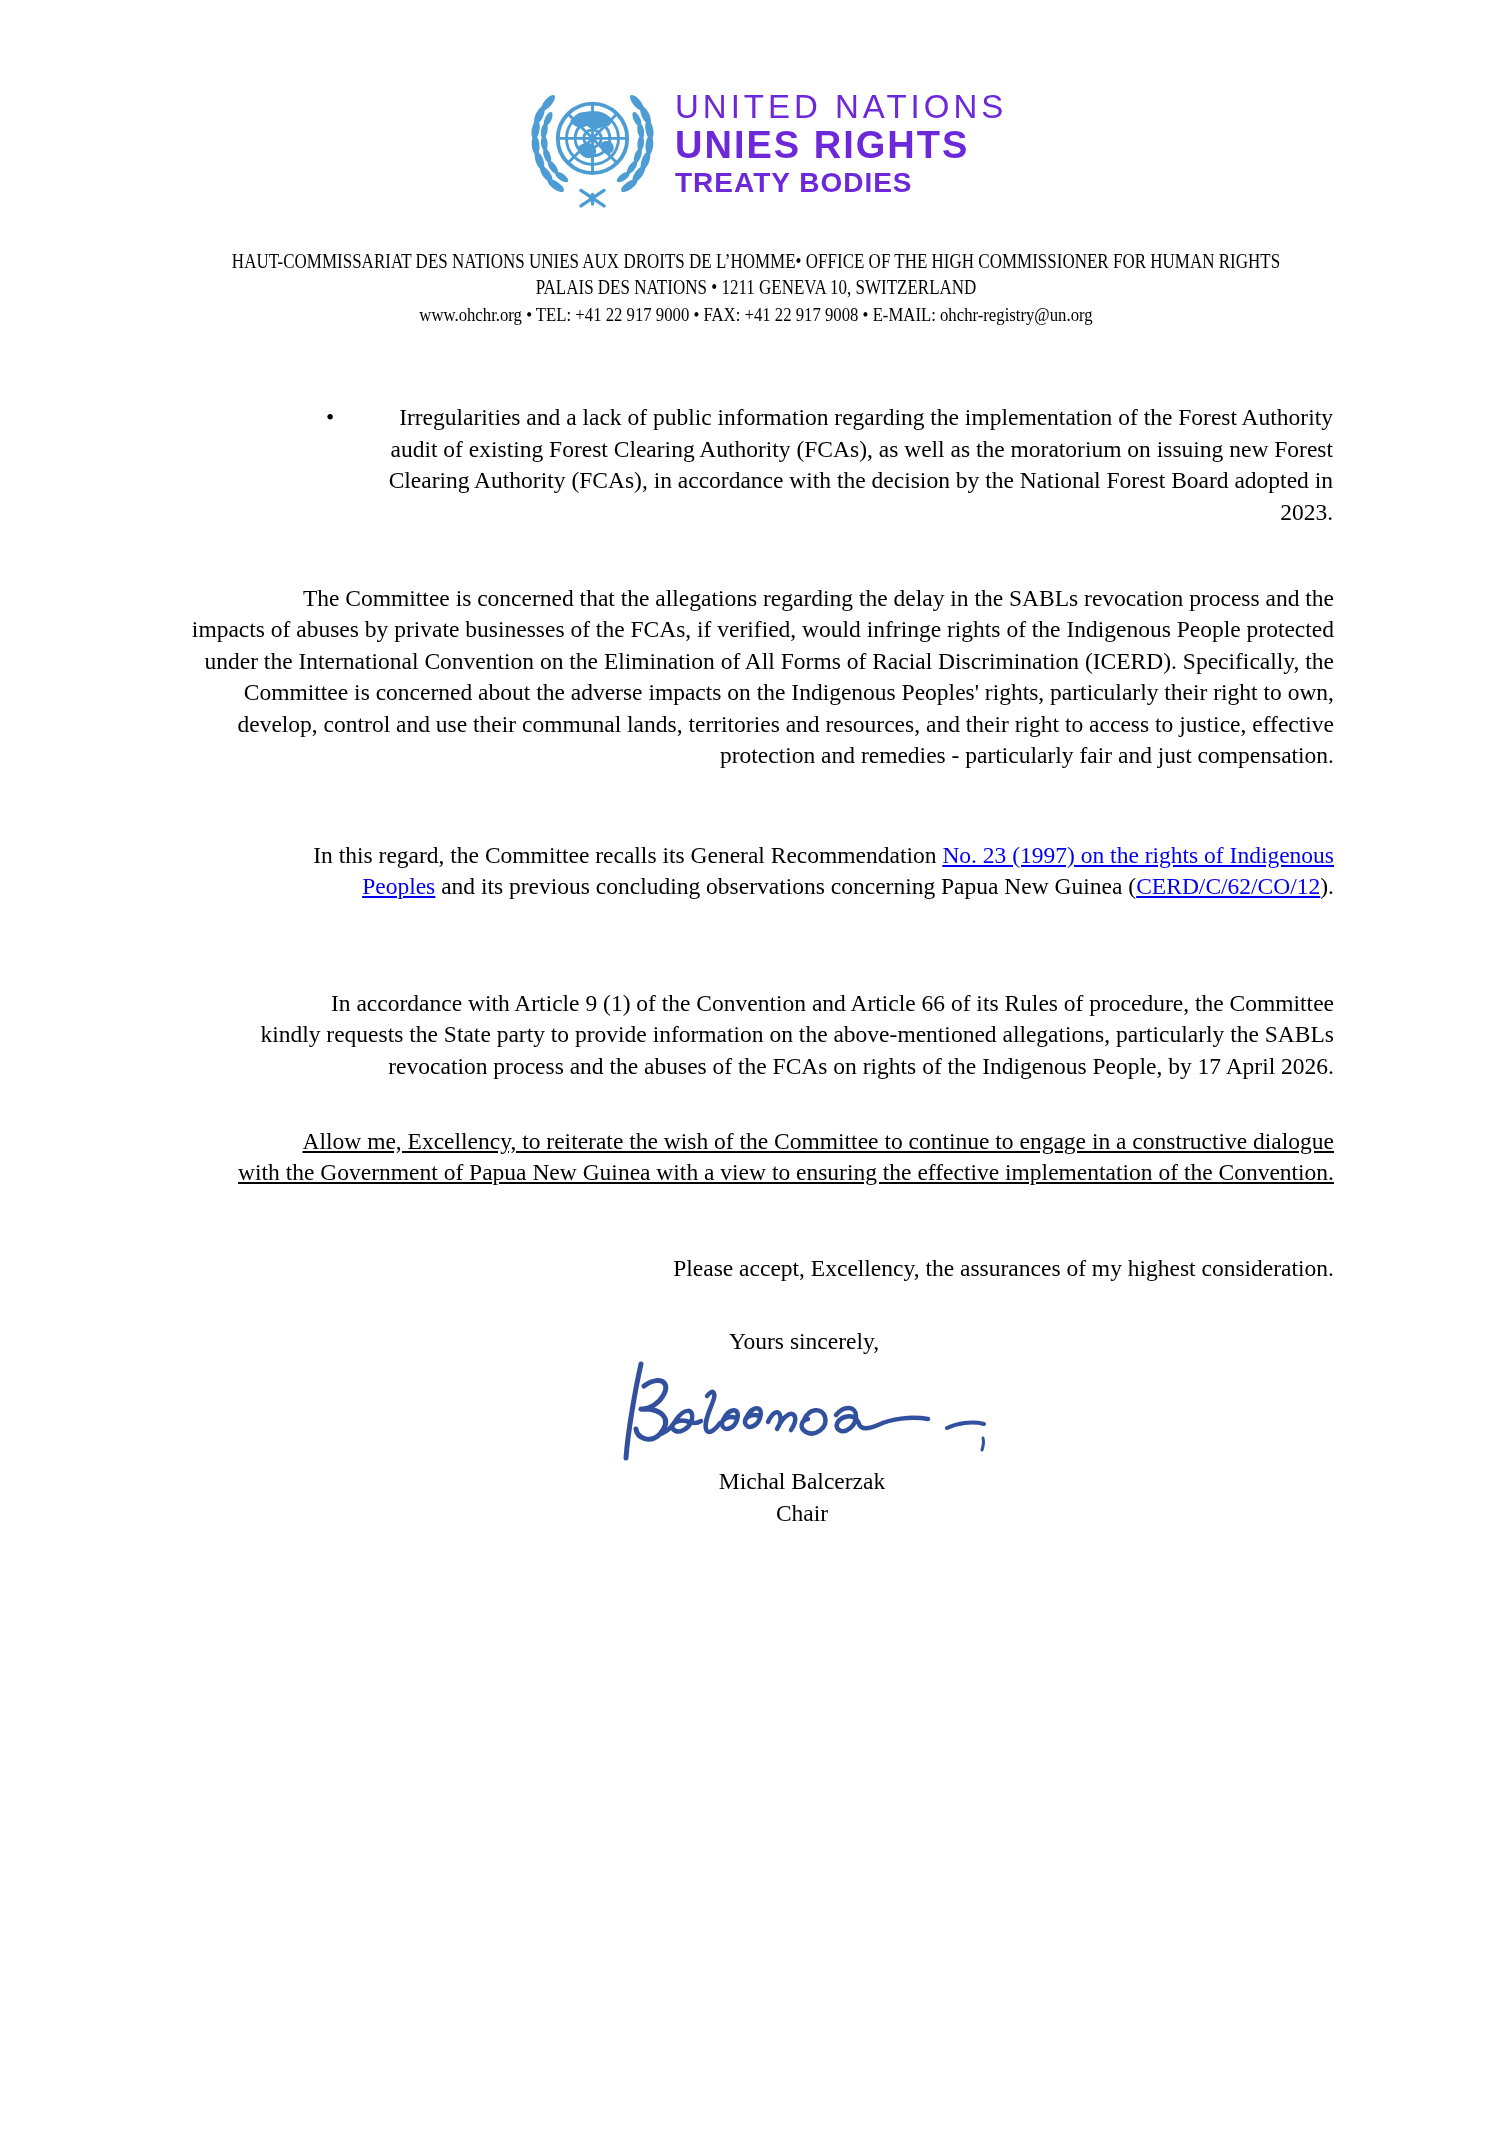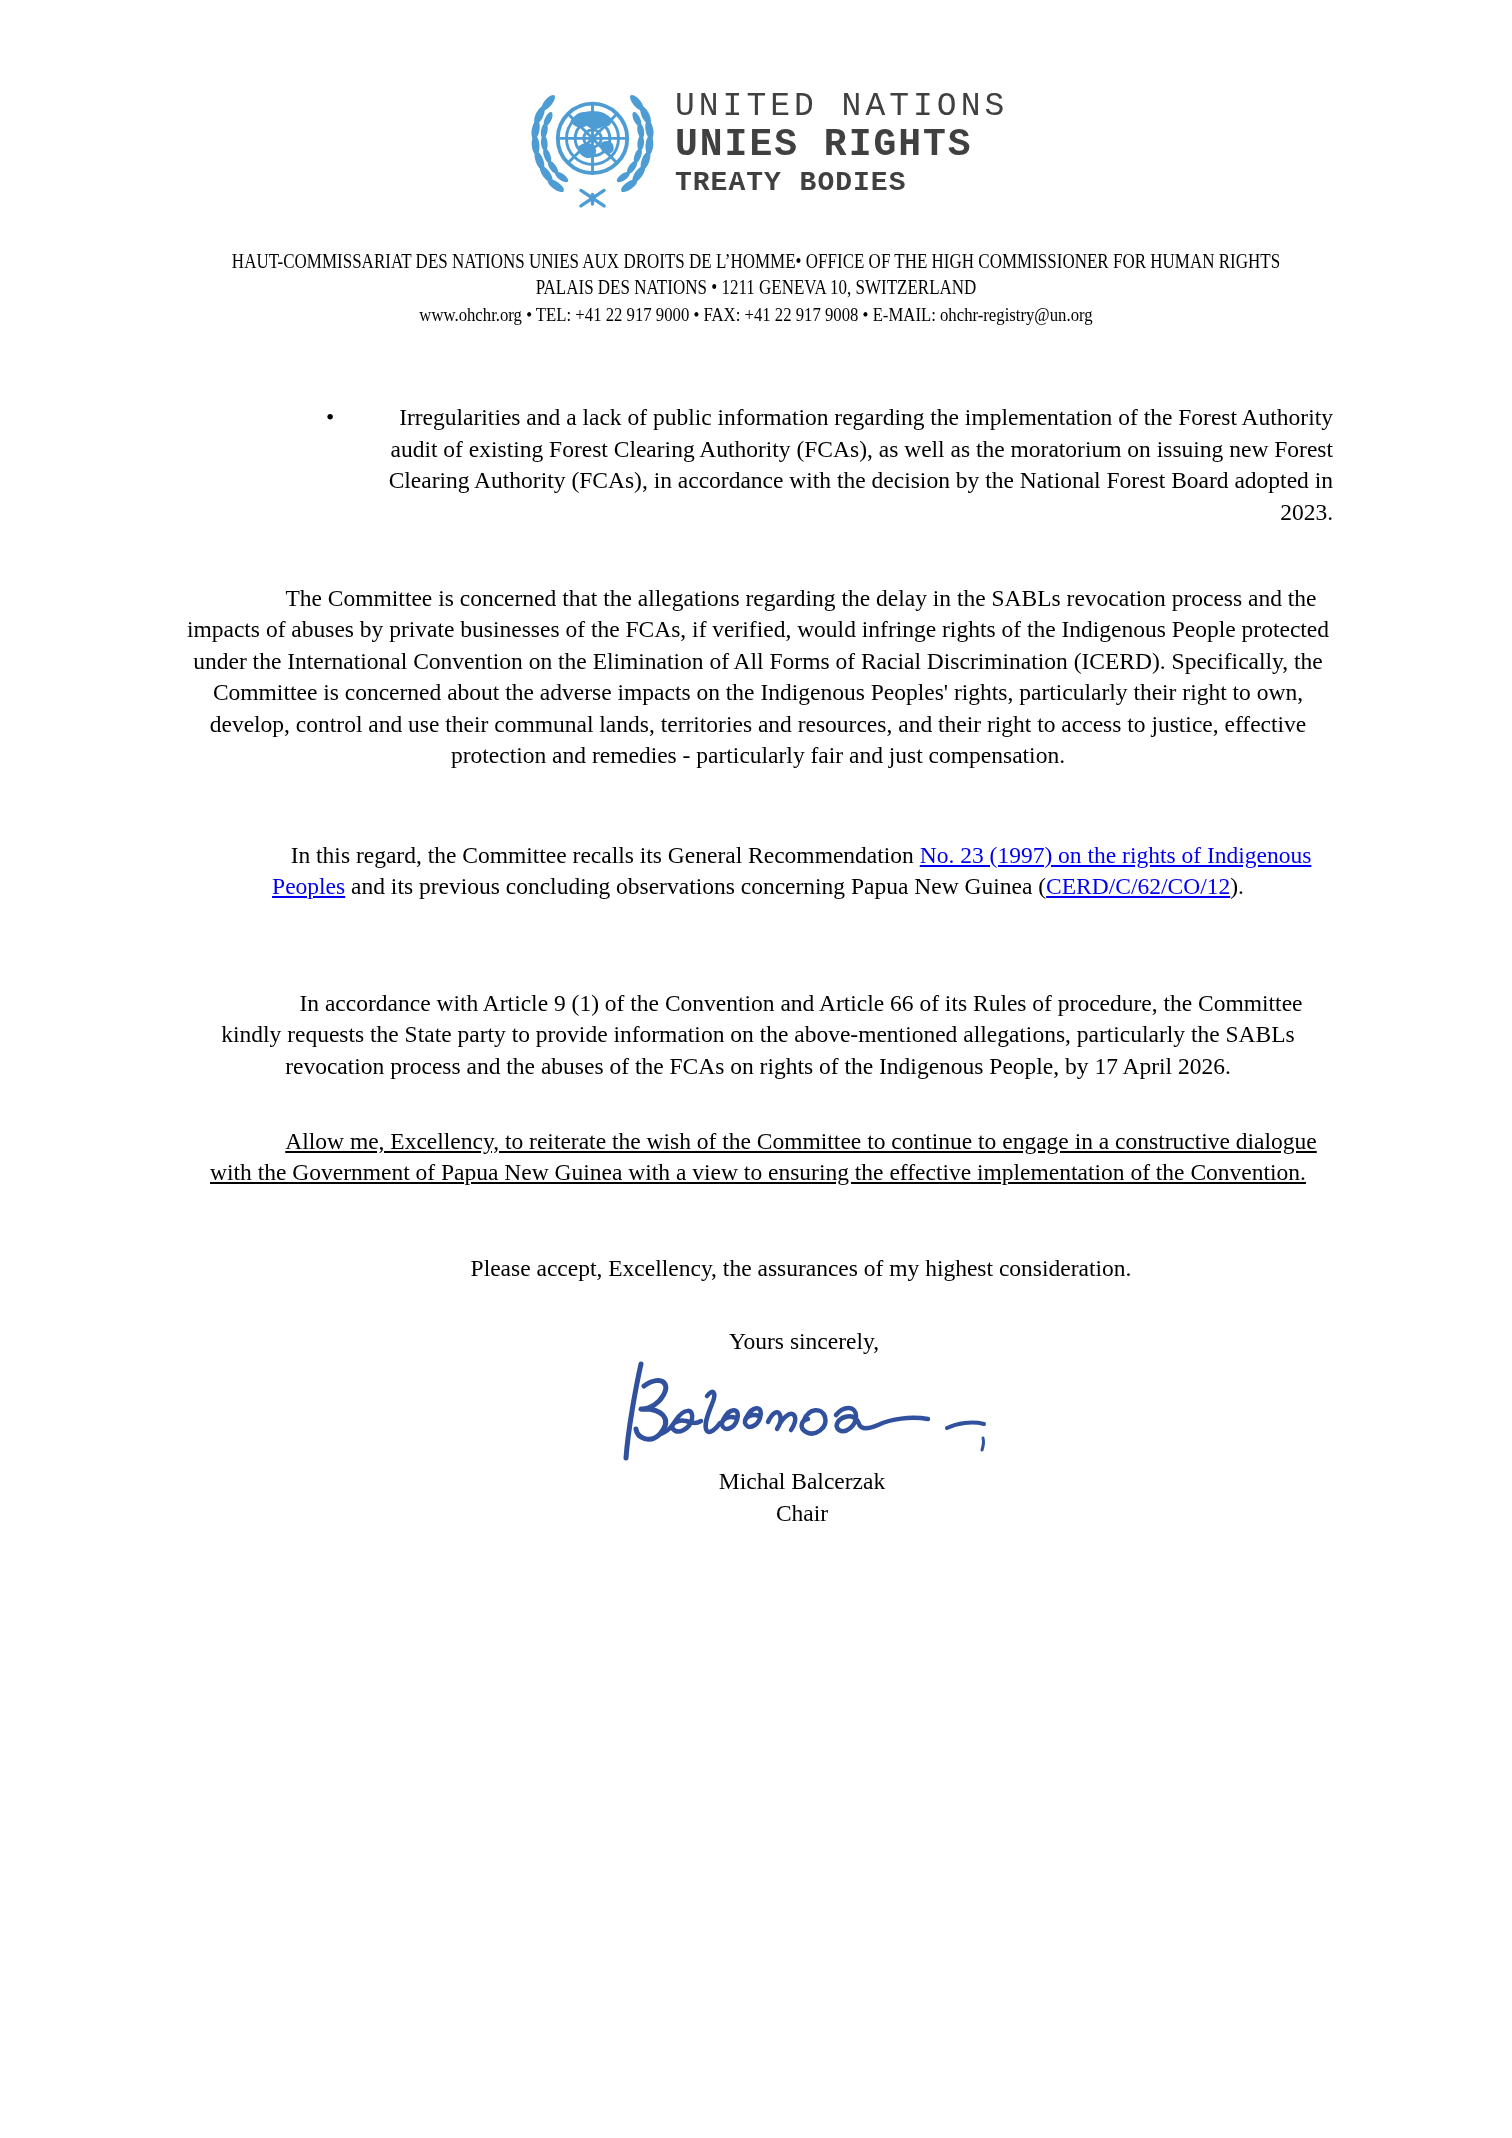--- a/index.html
+++ b/index.html
@@ -3,31 +3,31 @@
 <meta charset="utf-8">
 <style>
   html,body{margin:0;padding:0;background:#ffffff;}
   .page{
     position:relative;width:1512px;height:2138px;background:#ffffff;
     font-family:"Liberation Serif",serif;color:#000;overflow:hidden;
   }
   
   .brand{position:absolute;left:525px;top:85px;display:flex;align-items:flex-start;}
   .emblem{width:135px;height:128px;display:block;}
-  .brand-text{margin-left:15px;margin-top:3px;font-family:Liberation Mono, monospace;color:#404040;}
+  .brand-text{margin-left:15px;margin-top:3px;font-family:Liberation Sans, sans-serif;color:#6d28d9;}
   .bt1{font-size:33px;font-weight:400;letter-spacing:4px;line-height:38px;white-space:nowrap;}
   .bt2{font-size:38px;font-weight:700;letter-spacing:2px;line-height:38px;white-space:nowrap;}
   .bt3{font-size:28px;font-weight:700;letter-spacing:1px;line-height:37px;white-space:nowrap;}
   
   .lh{position:absolute;left:0;width:1512px;text-align:center;white-space:nowrap;color:#000;}
   .lh1{top:250px;font-size:20px;transform:scaleX(0.85);transform-origin:center;}
   .lh2{top:276px;font-size:20px;transform:scaleX(0.85);transform-origin:center;}
   .lh3{top:304px;font-size:19px;transform:scaleX(0.88);transform-origin:center;}
   
-  .para{position:absolute;left:182px;width:1152px;font-size:23.5px;line-height:31.5px;text-align:center;}
+  .para{position:absolute;left:182px;width:1152px;font-size:23.5px;line-height:31.5px;text-align:right;}
   .indent{text-indent:86px;}
   .bullet-row{position:absolute;left:326px;top:402px;display:flex;}
   .bullet-marker{width:35px;font-size:23.5px;line-height:31.5px;flex:0 0 35px;}
   .bullet-text{width:972px;font-size:23.5px;line-height:31.5px;text-align:right;}
   .doc-link{color:#0000ee;text-decoration:underline;cursor:pointer;}
   
   .center-line{position:absolute;left:0;width:1512px;text-align:center;font-size:23.5px;line-height:31.5px;}
   .salutation{top:1326px;transform:translateX(48px);}
   .sig-svg{position:absolute;left:610px;top:1358px;width:385px;height:106px;}
   .sig-name{top:1466px;transform:translateX(46px);}

